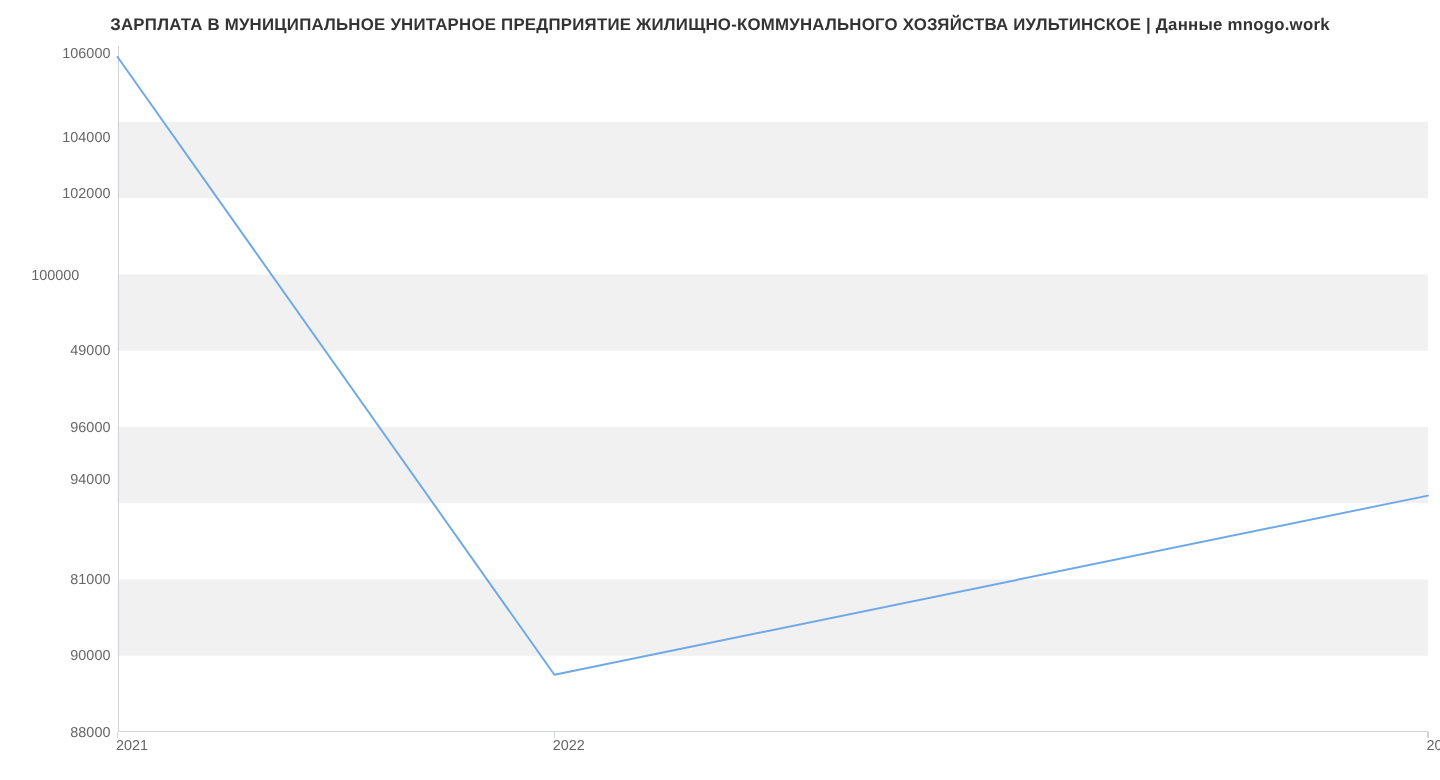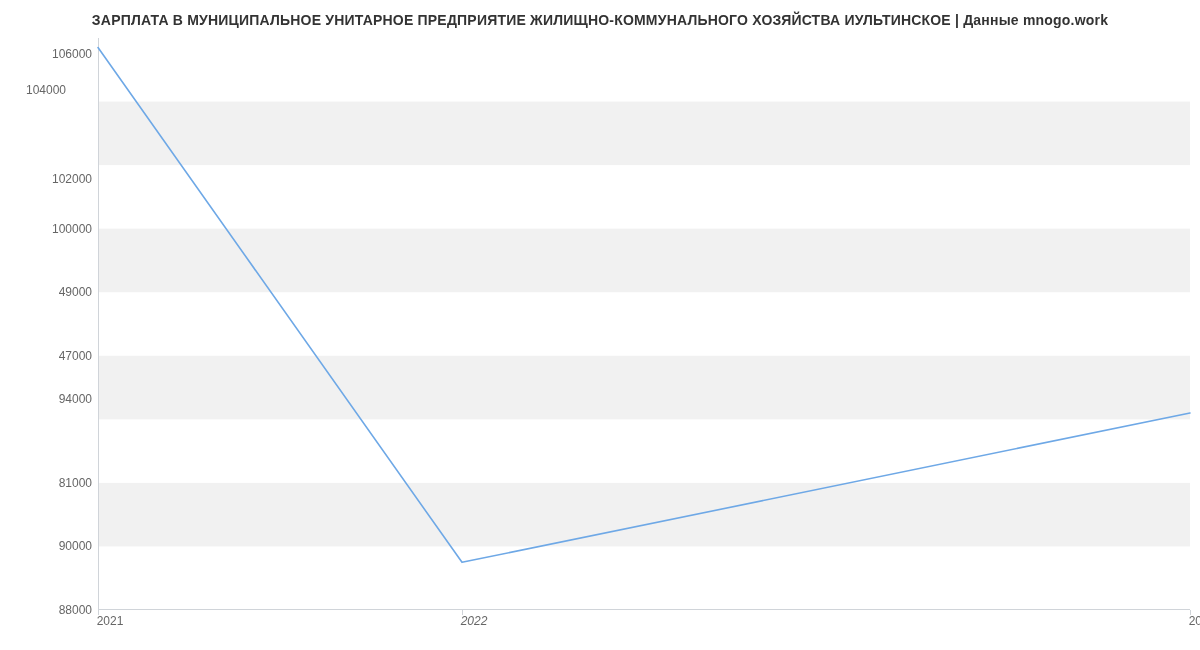--- a/index.html
+++ b/index.html
@@ -116,26 +116,26 @@
           <polyline points="0,9.533333333333417 364,524.3333333333334 1092,374.97777777777776" class="series-line"></polyline>
         </g>
     </svg>
   </div>
 
   <div class="y-ticks" id="y-ticks">
       <div class="y-tick" style="top: 572px;">88000</div>
       <div class="y-tick" style="top: 508.444px;">90000</div>
       <div class="y-tick" style="top: 444.889px;">81000</div>
       <div class="y-tick" style="top: 361px;">94000</div>
-      <div class="y-tick" style="top: 317.778px;">47000</div>
+      <div class="y-tick" style="top: 317.778px;">96000</div>
       <div class="y-tick" style="top: 254.222px;">49000</div>
-      <div class="y-tick" style="top: 190.667px;">100000</div>
-      <div class="y-tick" style="top: 141px; margin-left: 16px;">102000</div>
-      <div class="y-tick" style="top: 52px; text-align: center;">104000</div>
-      <div class="y-tick" style="top: 16px;">106000</div>
+      <div class="y-tick" style="top: 190.667px; text-align: center;">100000</div>
+      <div class="y-tick" style="top: 123px; margin-left: 16px;">102000</div>
+      <div class="y-tick" style="top: 76px;">104000</div>
+      <div class="y-tick" style="top: 6px;">106000</div>
     </div>
   <div class="x-ticks" id="x-ticks">
       <div class="x-tick" style="left: 0px;">2021</div>
-      <div class="x-tick" style="left: 364px; font-style: italic;">2022</div>
+      <div class="x-tick" style="left: 364px;">2022</div>
       <div class="x-tick" style="left: 1092px;">2024</div>
     </div>
 
 </div>
 
 </body></html>

